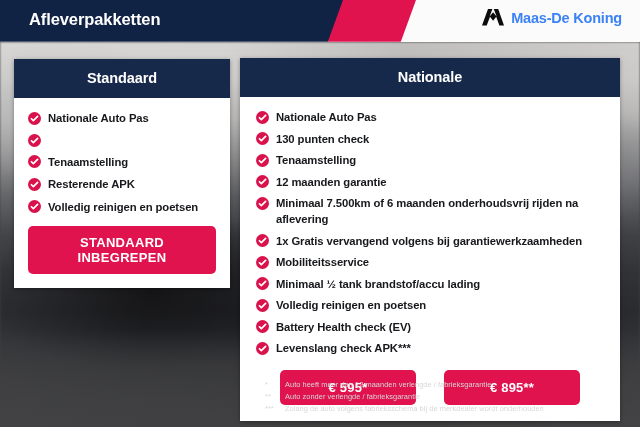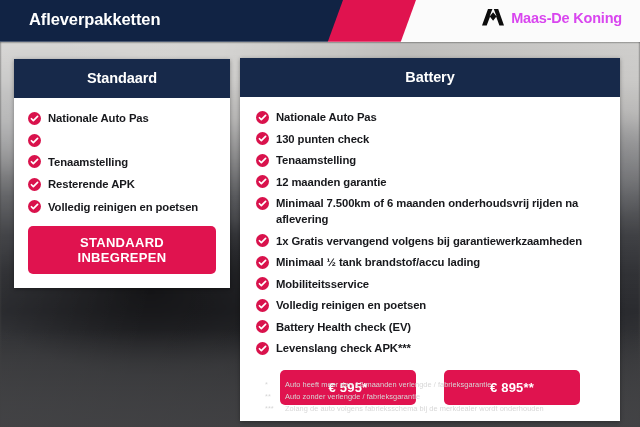--- a/index.html
+++ b/index.html
@@ -94,21 +94,21 @@
     position: absolute;
     right: 18px; top: 9px;
     display: flex;
     align-items: center;
     gap: 7px;
   }
   .brand-mark { display: block; }
   .brand-name {
     font-size: 14.5px;
     font-weight: bold;
-    color: #d946ef;
+    color: #3b82f6;
     letter-spacing: -0.2px;
   }
   .header-underline {
     position: absolute;
     left: 0; top: 41px;
     width: 640px; height: 1px;
     background: rgba(255,255,255,0.25);
   }
 
   
@@ -268,21 +268,21 @@
             <path d="M4.2 8.3 L6.6 10.7 L11.8 5.3" stroke="#ffffff" stroke-width="2.1" fill="none" stroke-linecap="round" stroke-linejoin="round"></path>
           </svg>
           <span class="feat-text">Volledig reinigen en poetsen</span>
         </li>
       </ul>
       <button class="btn-standaard">STANDAARD INBEGREPEN</button>
     </div>
   </div>
 
   <div class="card card-approved">
-    <div class="card-head">Battery</div>
+    <div class="card-head">Nationale</div>
     <div class="card-body">
       <ul class="features">
         <li>
           <svg class="check" viewBox="0 0 16 16">
             <circle cx="8" cy="8" r="8" fill="#d9124c"></circle>
             <path d="M4.2 8.3 L6.6 10.7 L11.8 5.3" stroke="#ffffff" stroke-width="2.1" fill="none" stroke-linecap="round" stroke-linejoin="round"></path>
           </svg>
           <span class="feat-text">Nationale Auto Pas</span>
         </li>
         <li>
@@ -318,28 +318,28 @@
             <circle cx="8" cy="8" r="8" fill="#d9124c"></circle>
             <path d="M4.2 8.3 L6.6 10.7 L11.8 5.3" stroke="#ffffff" stroke-width="2.1" fill="none" stroke-linecap="round" stroke-linejoin="round"></path>
           </svg>
           <span class="feat-text">1x Gratis vervangend volgens bij garantiewerkzaamheden</span>
         </li>
         <li>
           <svg class="check" viewBox="0 0 16 16">
             <circle cx="8" cy="8" r="8" fill="#d9124c"></circle>
             <path d="M4.2 8.3 L6.6 10.7 L11.8 5.3" stroke="#ffffff" stroke-width="2.1" fill="none" stroke-linecap="round" stroke-linejoin="round"></path>
           </svg>
+          <span class="feat-text">Mobiliteitsservice</span>
+        </li>
+        <li>
+          <svg class="check" viewBox="0 0 16 16">
+            <circle cx="8" cy="8" r="8" fill="#d9124c"></circle>
+            <path d="M4.2 8.3 L6.6 10.7 L11.8 5.3" stroke="#ffffff" stroke-width="2.1" fill="none" stroke-linecap="round" stroke-linejoin="round"></path>
+          </svg>
           <span class="feat-text">Minimaal ½ tank brandstof/accu lading</span>
-        </li>
-        <li>
-          <svg class="check" viewBox="0 0 16 16">
-            <circle cx="8" cy="8" r="8" fill="#d9124c"></circle>
-            <path d="M4.2 8.3 L6.6 10.7 L11.8 5.3" stroke="#ffffff" stroke-width="2.1" fill="none" stroke-linecap="round" stroke-linejoin="round"></path>
-          </svg>
-          <span class="feat-text">Mobiliteitsservice</span>
         </li>
         <li>
           <svg class="check" viewBox="0 0 16 16">
             <circle cx="8" cy="8" r="8" fill="#d9124c"></circle>
             <path d="M4.2 8.3 L6.6 10.7 L11.8 5.3" stroke="#ffffff" stroke-width="2.1" fill="none" stroke-linecap="round" stroke-linejoin="round"></path>
           </svg>
           <span class="feat-text">Volledig reinigen en poetsen</span>
         </li>
         <li>
           <svg class="check" viewBox="0 0 16 16">

